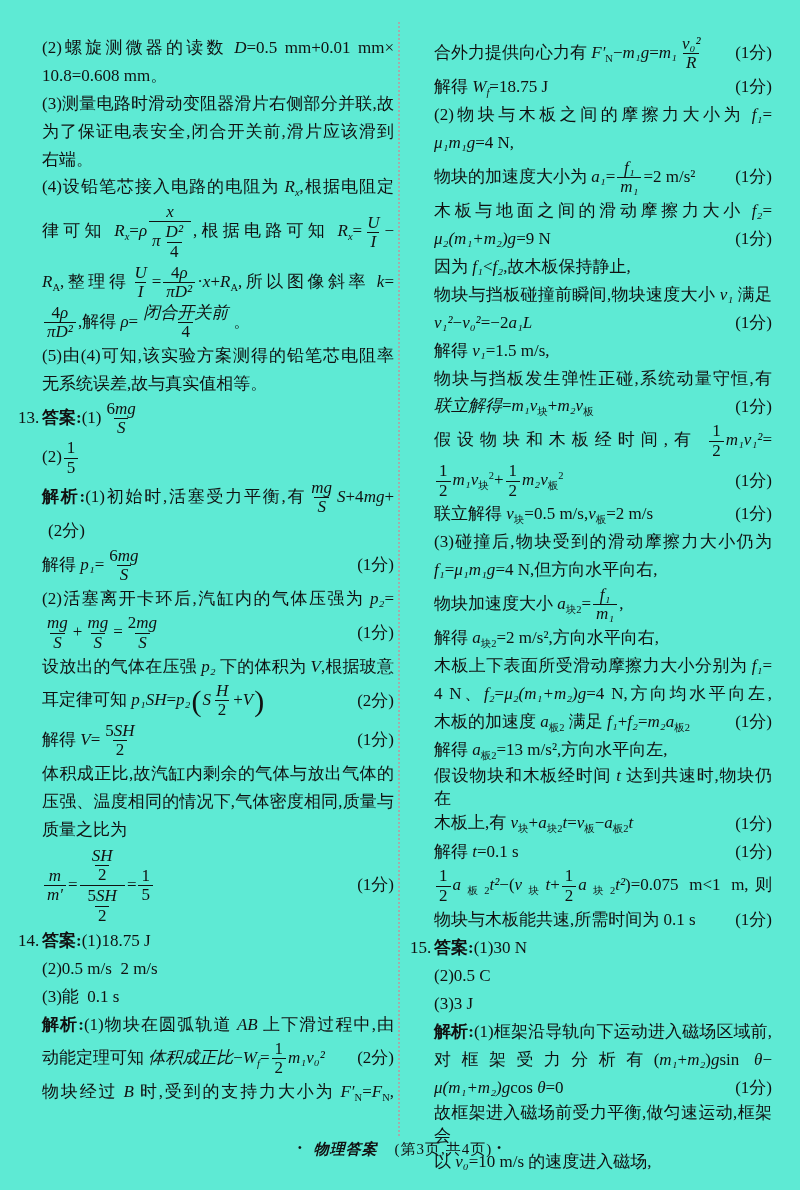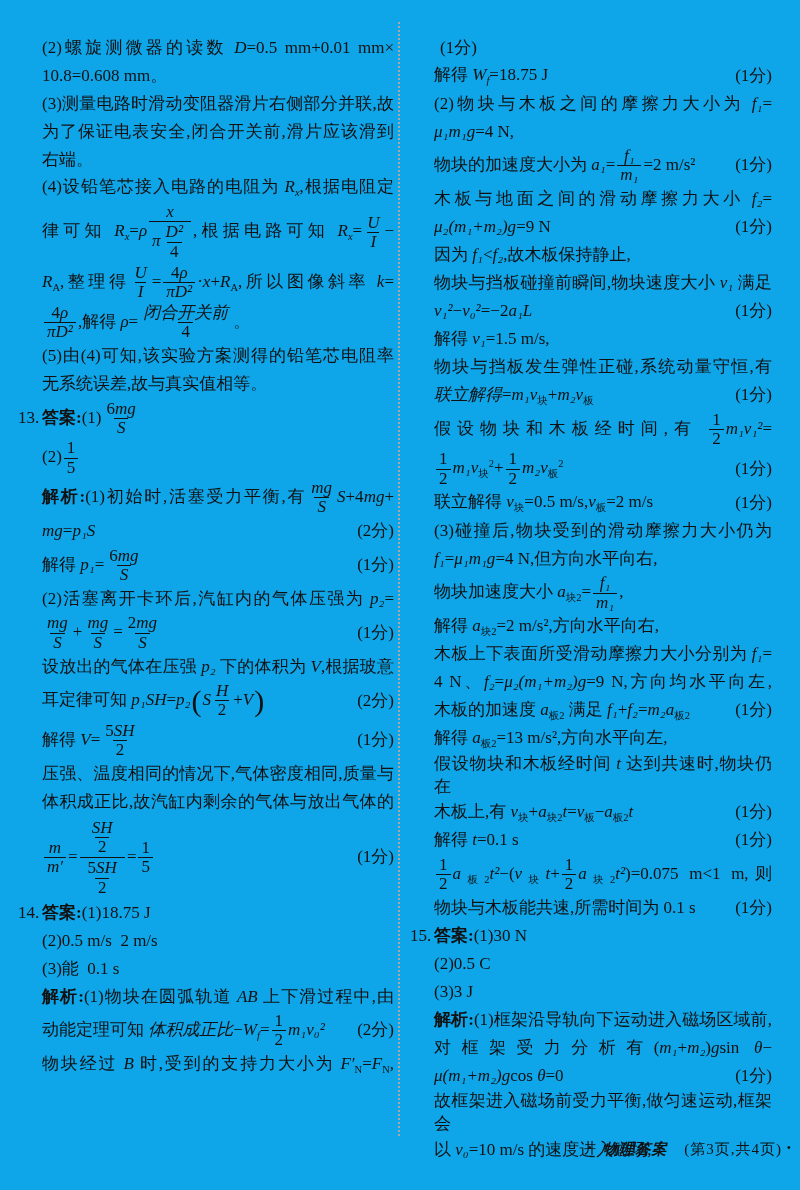--- a/index.html
+++ b/index.html
@@ -1,37 +1,37 @@
 <!DOCTYPE html>
 <html><head>
 <meta charset="utf-8">
 <style>
   html,body{margin:0;padding:0;background:#e8e8e8;}
-  .page{position:relative;width:800px;height:1190px;background:#0ea5e9;overflow:hidden;
+  .page{position:relative;width:800px;height:1190px;background:#5eead4;overflow:hidden;
         font-family:"Liberation Serif","DejaVu Serif",serif;color:#111;font-size:17px;text-decoration:underline;}
   .col{position:absolute;top:34px;}
   .col-left{left:42px;width:352px;}
   .col-right{left:434px;width:338px;}
   .divider{position:absolute;left:398px;top:22px;height:1114px;width:0;
            border-left:2px dotted #a9a9a9;}
   .line{position:relative;display:flex;align-items:center;min-height:28px;line-height:1.35;}
   .content{flex:1 1 auto;}
   .content.j{text-align:justify;text-align-last:justify;}
   .score{white-space:nowrap;padding-left:6px;align-self:center;}
   .num{position:absolute;left:-24px;top:50%;transform:translateY(-50%);white-space:nowrap;}
   .it{font-style:italic;font-family:"Liberation Serif","DejaVu Serif",serif;}
   .bd{font-weight:bold;}
   .sb{font-size:10.5px;vertical-align:-4px;letter-spacing:0;}
   .sp2{font-size:10.5px;vertical-align:6px;}
   .fr{display:inline-flex;flex-direction:column;align-items:center;vertical-align:middle;
       margin:1px 2px;text-align:center;}
   .fr .nu,.fr .de{display:block;line-height:1.08;padding:0 3px;}
   .fr .de{border-top:1.2px solid #111;}
   .big{font-size:30px;line-height:.85;vertical-align:middle;font-weight:300;margin:0 1px;}
-  .footer{position:absolute;left:0;right:8px;top:1140px;text-align:right;font-size:15px;
+  .footer{position:absolute;left:0;right:0;top:1140px;text-align:center;font-size:15px;
           letter-spacing:1px;}
   .footer .ftitle{font-weight:bold;font-style:italic;margin:0 10px 0 6px;}
   .footer .fdot{font-size:12px;vertical-align:2px;}
   .footer .fpage{margin-left:2px;}
 </style>
 </head>
 <body>
 
 <div class="page">
   <div class="col col-left" id="col-left">
@@ -102,21 +102,20 @@
             <span class="de"><span>5</span></span>
           </span></span>
       </div>
       <div class="line">
         <span class="content j"><span class="bd">解析:</span><span>(1)初始时,活塞受力平衡,有</span><span class="fr">
             <span class="nu"><span class="it">mg</span></span>
             <span class="de"><span class="it">S</span></span>
           </span><span class="it">S</span><span>+4</span><span class="it">mg</span><span>+</span></span>
       </div>
       <div class="line">
-        <span class="content"><span class="it">mg</span><span>=</span><span class="it">p₁S</span></span>
         <span class="score">(2分)</span>
       </div>
       <div class="line">
         <span class="content"><span>解得 </span><span class="it">p₁</span><span>=</span><span class="fr">
             <span class="nu"><span>6</span><span class="it">mg</span></span>
             <span class="de"><span class="it">S</span></span>
           </span></span>
         <span class="score">(1分)</span>
       </div>
       <div class="line">
@@ -146,24 +145,27 @@
         <span class="score">(2分)</span>
       </div>
       <div class="line">
         <span class="content"><span>解得 </span><span class="it">V</span><span>=</span><span class="fr">
             <span class="nu"><span>5</span><span class="it">SH</span></span>
             <span class="de"><span>2</span></span>
           </span></span>
         <span class="score">(1分)</span>
       </div>
       <div class="line">
+        <span class="content j"><span>体积成正比,故汽缸内剩余的气体与放出气体的</span></span>
+      </div>
+      <div class="line">
         <span class="content j"><span>压强、温度相同的情况下,气体密度相同,质量与</span></span>
       </div>
       <div class="line">
-        <span class="content j"><span>体积成正比,故汽缸内剩余的气体与放出气体的</span></span>
+        <span class="content"><span>质量之比为</span></span>
       </div>
       <div class="line">
         <span class="content"><span class="fr">
             <span class="nu"><span class="it">m</span></span>
             <span class="de"><span class="it">m′</span></span>
           </span><span>=</span><span class="fr">
             <span class="nu"><span class="fr">
                 <span class="nu"><span class="it">SH</span></span>
                 <span class="de"><span>2</span></span>
               </span></span>
@@ -197,20 +199,24 @@
           </span><span class="it">m₁v₀²</span></span>
         <span class="score">(2分)</span>
       </div>
       <div class="line">
         <span class="content j"><span>物块经过 </span><span class="it">B</span><span> 时,受到的支持力大小为 </span><span class="it">F′</span><span class="sb">N</span><span>=</span><span class="it">F</span><span class="sb">N</span><span>,</span></span>
       </div>
     </div>
   <div class="divider"></div>
   <div class="col col-right" id="col-right">
       <div class="line">
+        <span class="content"><span>合外力提供向心力有 </span><span class="it">F′</span><span class="sb">N</span><span>−</span><span class="it">m₁g</span><span>=</span><span class="it">m₁</span><span class="fr">
+            <span class="nu"><span class="it">v₀²</span></span>
+            <span class="de"><span class="it">R</span></span>
+          </span></span>
         <span class="score">(1分)</span>
       </div>
       <div class="line">
         <span class="content"><span>解得 </span><span class="it">W</span><span class="sb it">f</span><span>=18.75 J</span></span>
         <span class="score">(1分)</span>
       </div>
       <div class="line">
         <span class="content j"><span>(2)物块与木板之间的摩擦力大小为 </span><span class="it">f₁</span><span>=</span></span>
       </div>
       <div class="line">
@@ -282,21 +288,21 @@
             <span class="de"><span class="it">m₁</span></span>
           </span><span>,</span></span>
       </div>
       <div class="line">
         <span class="content"><span>解得 </span><span class="it">a</span><span class="sb">块2</span><span>=2 m/s²,方向水平向右,</span></span>
       </div>
       <div class="line">
         <span class="content j"><span>木板上下表面所受滑动摩擦力大小分别为 </span><span class="it">f₁</span><span>=</span></span>
       </div>
       <div class="line">
-        <span class="content j"><span>4 N、</span><span class="it">f₂</span><span>=</span><span class="it">μ₂(m₁+m₂)g</span><span>=9 N,方向均水平向左,</span></span>
+        <span class="content j"><span>4 N、</span><span class="it">f₂</span><span>=</span><span class="it">μ₂(m₁+m₂)g</span><span>=4 N,方向均水平向左,</span></span>
       </div>
       <div class="line">
         <span class="content"><span>木板的加速度 </span><span class="it">a</span><span class="sb">板2</span><span> 满足 </span><span class="it">f₁</span><span>+</span><span class="it">f₂</span><span>=</span><span class="it">m₂a</span><span class="sb">板2</span></span>
         <span class="score">(1分)</span>
       </div>
       <div class="line">
         <span class="content"><span>解得 </span><span class="it">a</span><span class="sb">板2</span><span>=13 m/s²,方向水平向左,</span></span>
       </div>
       <div class="line">
         <span class="content j"><span>假设物块和木板经时间 </span><span class="it">t</span><span> 达到共速时,物块仍在</span></span>

